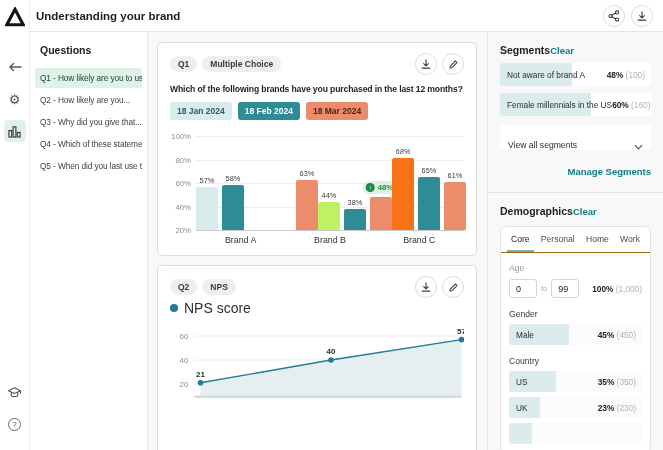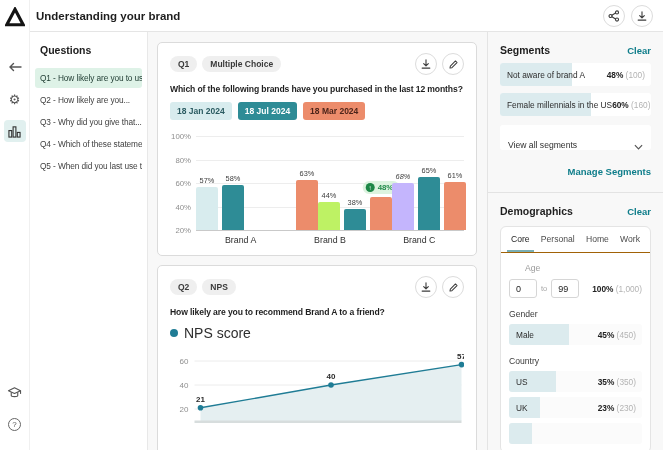--- a/index.html
+++ b/index.html
@@ -72,21 +72,21 @@
   .catlab { flex:1; text-align:center; font-size:8.8px; color:#2f2f2f; }
 
   
   .nps-legend { display:flex; align-items:center; gap:6px; margin:2px 0 6px; }
   .nps-dot { width:8px; height:8px; border-radius:50%; background:#1f7c95; }
   .nps-legend-label { font-size:14px; color:#2f2f2f;text-align:center; }
   .card2 { min-height:230px; }
 
   
   .rightpanel { width:176px; background:#f8f8f8; border-left:1px solid #e4e4e4; padding:12px 12px 0; flex-shrink:0; }
-  .sect-head { display:flex; justify-content:space-between; align-items:center;gap:20px; }
+  .sect-head { display:flex; align-items:center; }
   .sect-title { font-size:10.5px; font-weight:bold; color:#1e1e1e; }
   .link { font-size:9.5px; font-weight:bold; color:#0e7d8a; cursor:pointer; background:none; border:none; }
   .seg-row { position:relative; height:23px; background:#fff; border-radius:3px; margin-top:7px;
     display:flex; align-items:center; overflow:hidden; cursor:pointer; }
   .seg-fill { position:absolute; left:0; top:0; bottom:0; background:#dcebee; }
   .seg-label { position:relative; font-size:8.3px; color:#2c2c2c; margin-left:7px; white-space:nowrap; }
   .seg-val { position:relative; margin-left:auto; margin-right:6px; font-size:8.3px; white-space:nowrap; }
   .seg-val b { color:#222; }
   .seg-val .count { color:#b3b3b3; font-weight:normal; }
   .viewall { height:25px; background:#fff; border-radius:3px; margin-top:9px; display:flex;
@@ -94,21 +94,21 @@
   .viewall svg { margin-left:auto; stroke:#555; fill:none; stroke-width:1.3; }
   .manage { text-align:right; margin-top:11px; }
   .panel-divider { border:none; border-top:1px solid #e3e3e3; margin:13px -12px 12px; }
 
   .demo-card { background:#fff; border:1px solid #e4e4e4; border-radius:6px; margin-top:9px; overflow:hidden; }
   .demo-tabs { display:flex; border-bottom:1px solid #a16207; padding:0 6px; justify-content:space-between; }
   .demo-tab { font-size:8.6px; color:#4d4d4d; padding:7px 4px 6px; border-bottom:2px solid transparent;
     cursor:pointer; background:none; border-top:none; border-left:none; border-right:none; }
   .demo-tab.active { color:#1d1d1d; border-bottom-color:#79aeb3; }
   .demo-body { padding:8px 8px 8px; }
-  .age-label { font-size:8.6px; color:#9a9a9a; margin:2px 16px 6px; }
+  .age-label { font-size:8.6px; color:#9a9a9a; margin:2px 0 6px; }
   .age-row { display:flex; align-items:center; gap:4px; }
   .age-input { width:28px; height:19px; border:1px solid #d6d6d6; border-radius:3px; font-size:9px;
     padding-left:6px; font-family:inherit; color:#222; }
   .age-to { font-size:7.5px; color:#a8a8a8; }
   .age-val { margin-left:auto; font-size:8.3px; white-space:nowrap; }
   .age-val b { color:#222; }
   .age-val .count { color:#b3b3b3; }
   .group-label { font-size:8.6px; color:#3a3a3a; margin:11px 0 2px; }
   .demo-row { height:21px; margin-top:5px; background:#fbfbfb;justify-content:space-between; }
 </style>
@@ -198,21 +198,21 @@
               <button class="circle-btn">
                 <svg width="11" height="11" viewBox="0 0 14 14">
                     <path d="M2.5 11.5 3 9l6.5-6.5 2 2L5 11l-2.5.5z"></path>
                   </svg>
               </button>
             </div>
           </div>
           <div class="q-title">Which of the following brands have you purchased in the last 12 months?</div>
           <div class="legend-pills">
               <span class="lpill" style="background: rgb(216, 236, 238); color: rgb(43, 91, 97);">18 Jan 2024</span>
-              <span class="lpill" style="background: rgb(46, 140, 150); color: rgb(255, 255, 255);">18 Jul 2024</span>
+              <span class="lpill" style="background: rgb(46, 140, 150); color: rgb(255, 255, 255);">18 Feb 2024</span>
               <span class="lpill" style="background: rgb(236, 140, 107); color: rgb(76, 36, 26);">18 Mar 2024</span>
             </div>
           <div class="bchart">
             <div class="ylabels">
                 <span class="ylab" style="top: -4px;">100%</span>
                 <span class="ylab" style="top: 19.5px;">80%</span>
                 <span class="ylab" style="top: 43px;">60%</span>
                 <span class="ylab" style="top: 66.5px;">40%</span>
                 <span class="ylab" style="top: 90px;">20%</span>
               </div>
@@ -243,21 +243,21 @@
                         <span class="bar-val">38%</span>
                       </div>
                       <div class="bar" style="background: rgb(236, 140, 107); height: 32.9px;">
                         <div class="bar-badge">
                           <span class="bdot">↑</span>
                           <span class="btxt">48%</span>
                         </div>
                       </div>
                     </div>
                     <div class="bgroup">
-                      <div class="bar" style="background: #c4b5fd; height: 47px; font-style: italic;">
+                      <div class="bar" style="background: #f97316; height: 72px; font-style: italic;">
                         <span class="bar-val">68%</span>
                       </div>
                       <div class="bar" style="background: rgb(46, 140, 150); height: 52.9px;">
                         <span class="bar-val">65%</span>
                       </div>
                       <div class="bar" style="background: rgb(236, 140, 107); height: 48.2px;">
                         <span class="bar-val">61%</span>
                       </div>
                     </div>
                   </div>
@@ -283,21 +283,20 @@
                     <path d="M7 2v7M4.3 6.5 7 9.2l2.7-2.7M2.5 11.8h9"></path>
                   </svg>
               </button>
               <button class="circle-btn">
                 <svg width="11" height="11" viewBox="0 0 14 14">
                     <path d="M2.5 11.5 3 9l6.5-6.5 2 2L5 11l-2.5.5z"></path>
                   </svg>
               </button>
             </div>
           </div>
-          <div class="q-title">How likely are you to recommend Brand A to a friend?</div>
           <div class="nps-legend">
             <span class="nps-dot"></span>
             <span class="nps-legend-label">NPS score</span>
           </div>
           <div id="nps-chart"><svg viewBox="0 0 293 92" width="100%" height="92">
                 <line x1="24" x2="291" y1="14" y2="14" stroke="#ececec" stroke-width="1"></line>
                 <text x="18" y="17" text-anchor="end" font-size="8" fill="#8f8f8f">60</text>
                 <line x1="24" x2="291" y1="38" y2="38" stroke="#ececec" stroke-width="1"></line>
                 <text x="18" y="41" text-anchor="end" font-size="8" fill="#8f8f8f">40</text>
                 <line x1="24" x2="291" y1="62" y2="62" stroke="#ececec" stroke-width="1"></line>

